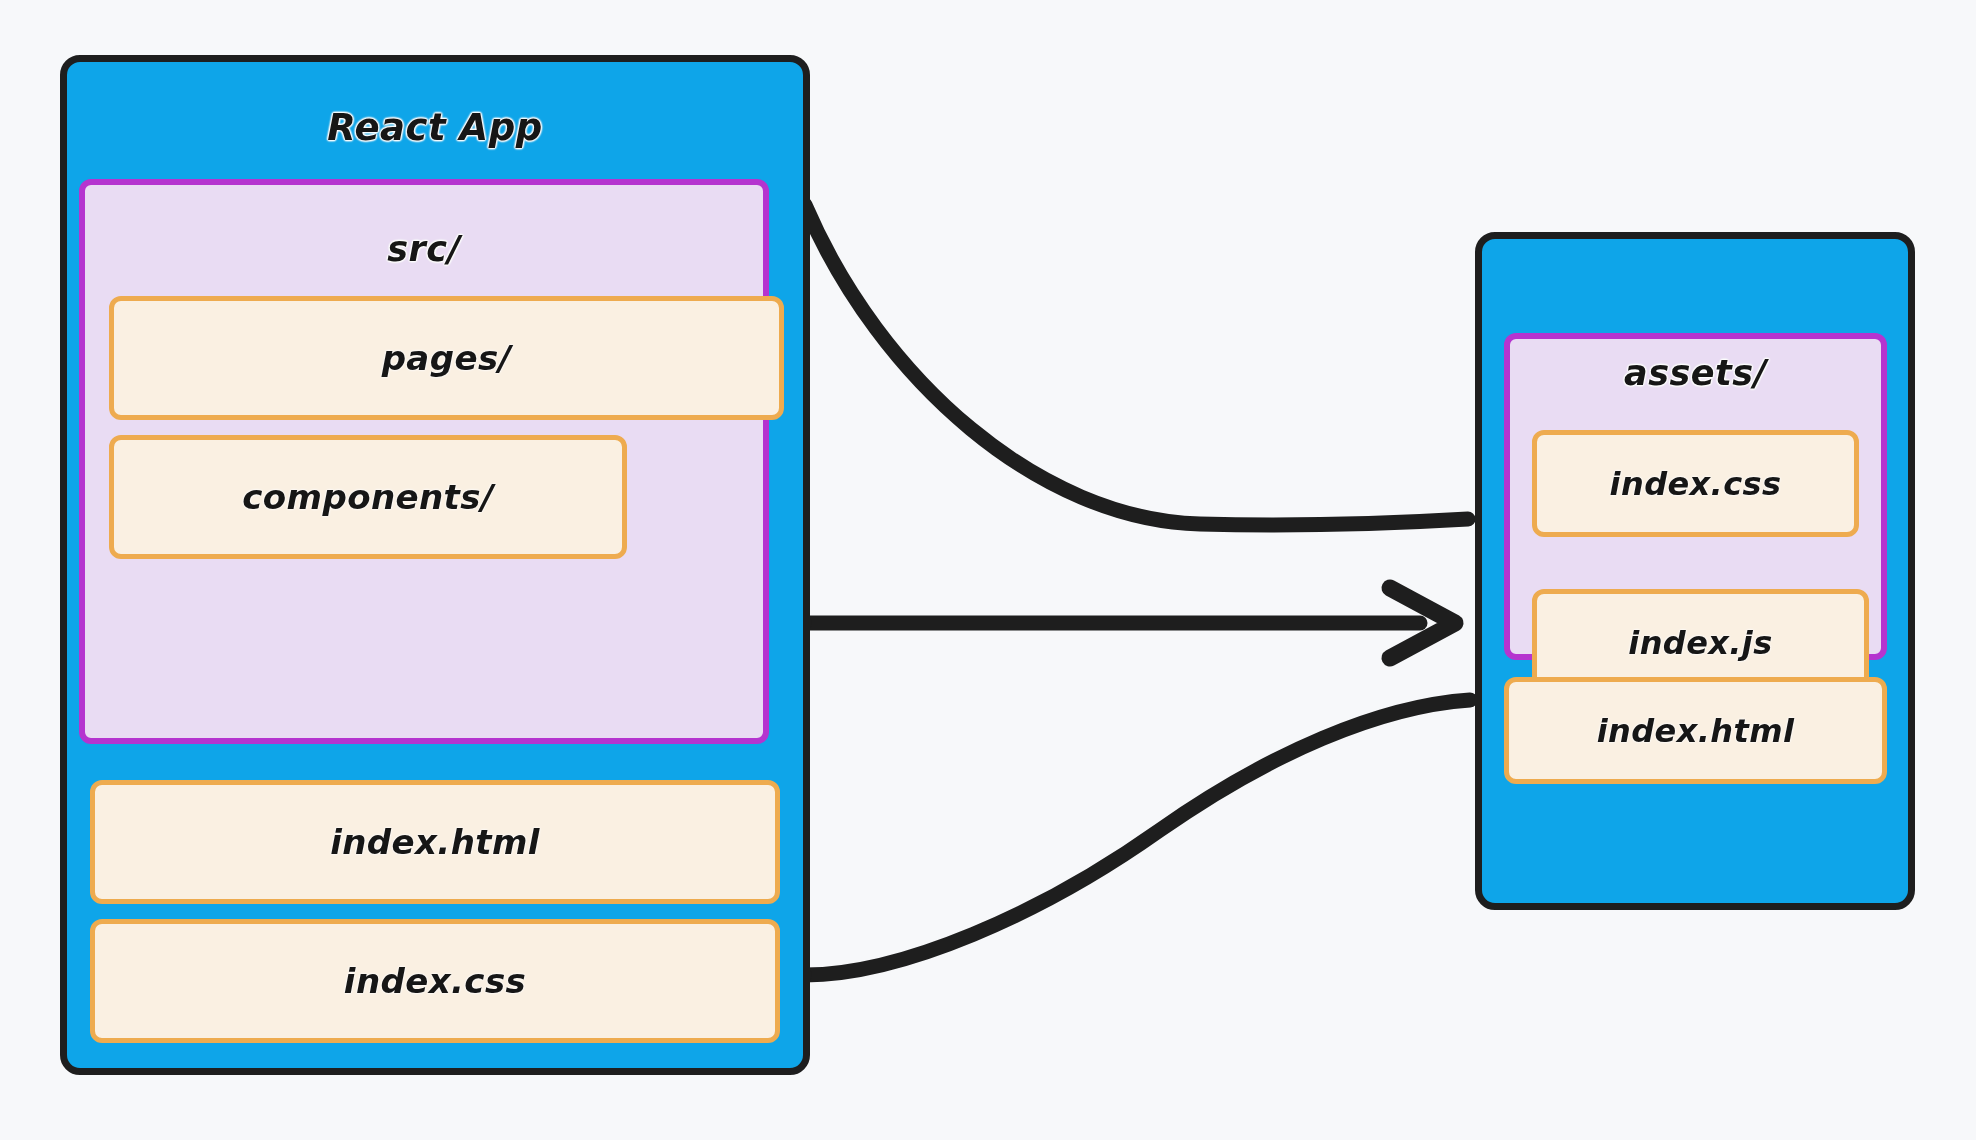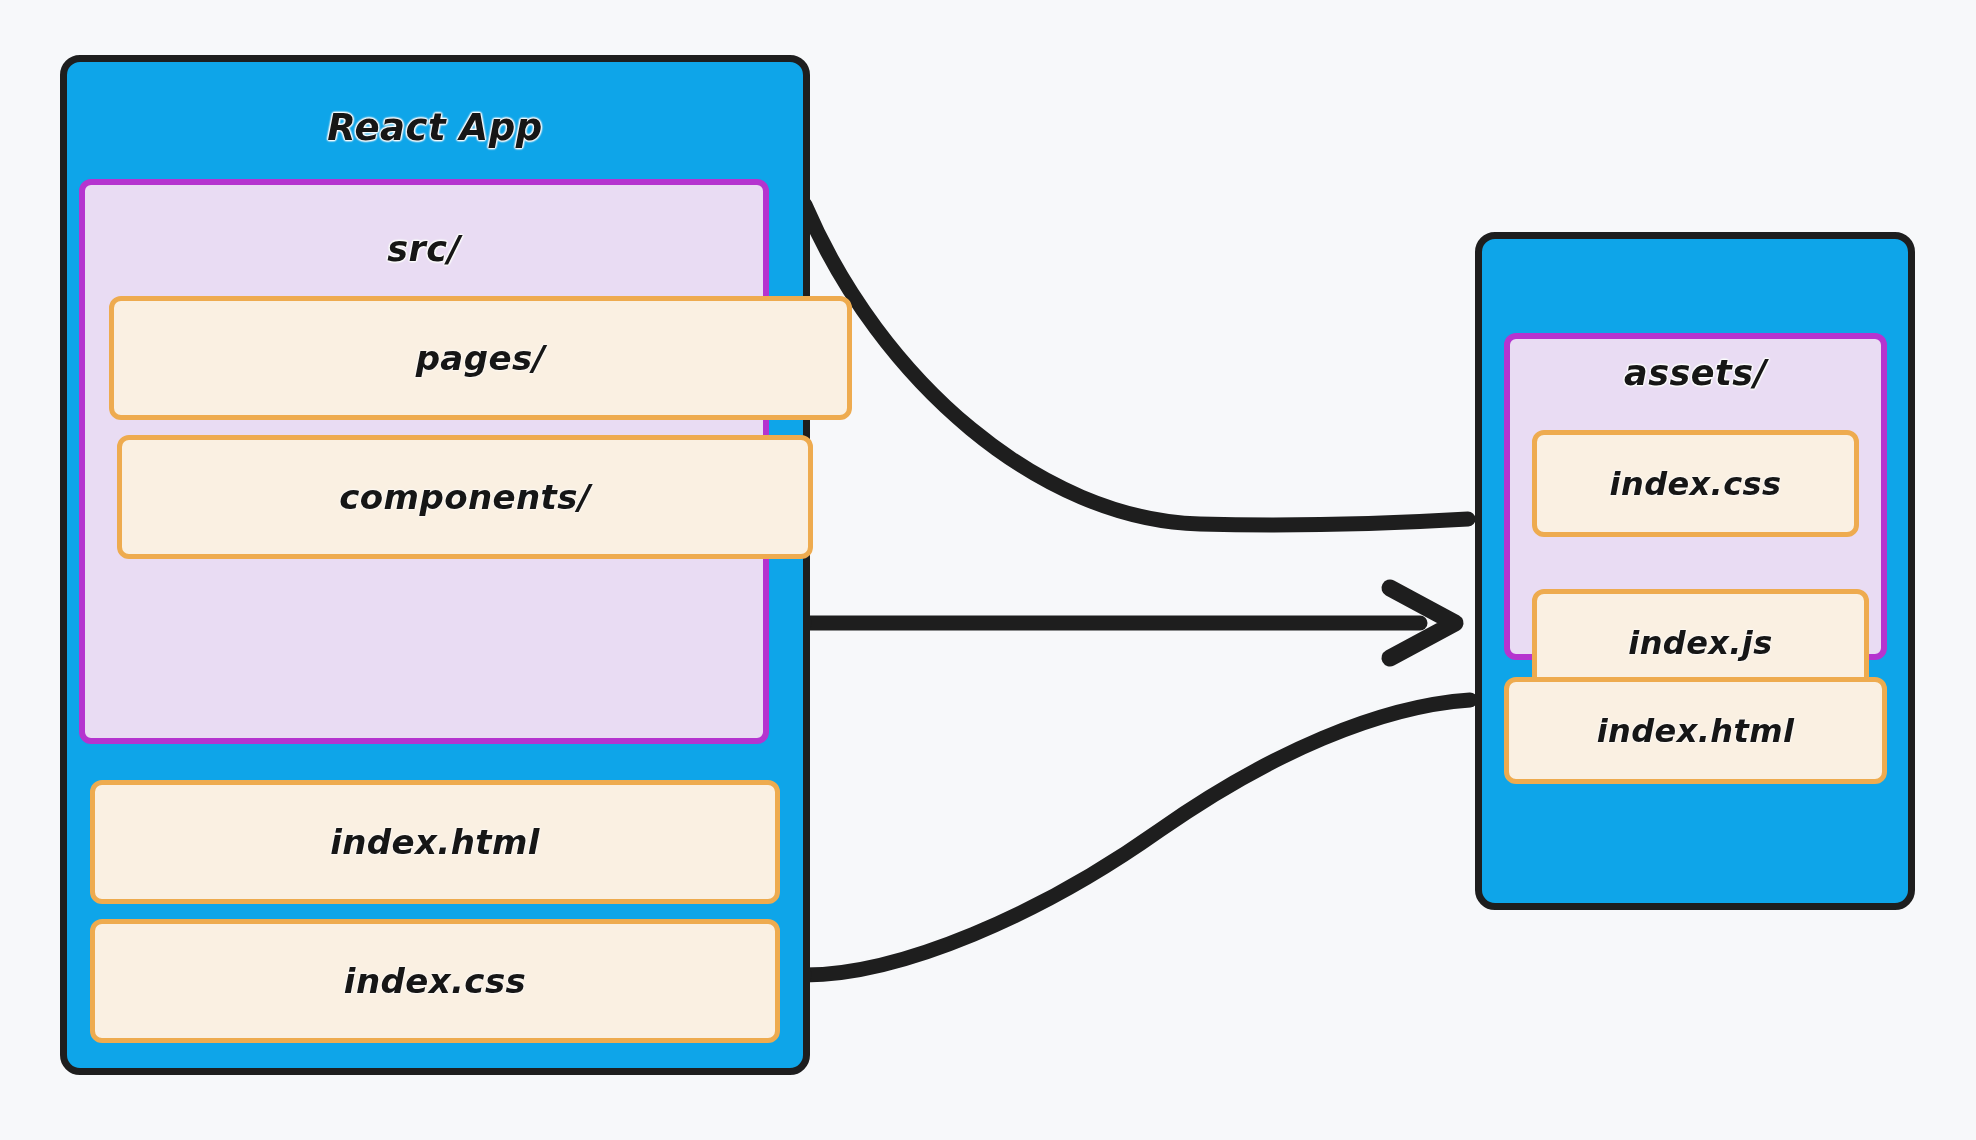--- a/index.html
+++ b/index.html
@@ -83,25 +83,25 @@
   </svg>
 
   <div class="panel" style="left:60px;top:55px;width:750px;height:1020px;">
 
     <div class="label title-lg" style="top:44px;left:0;">React App</div>
 
     <div class="group" style="left:12px;top:117px;width:690px;height:565px;">
 
       <div class="label title-md" style="top:44px;left:0;">src/</div>
 
-      <div class="file" style="left:24px;top:111px;width:743px;height:124px;">
+      <div class="file" style="left:24px;top:111px;width:675px;height:124px;">
         <span class="file-lbl">pages/</span>
       </div>
 
-      <div class="file" style="left:24px;top:250px;width:696px;height:124px;margin-left:8px;">
+      <div class="file" style="left:24px;top:250px;width:518px;height:124px;">
         <span class="file-lbl">components/</span>
       </div>
 
     </div>
 
     <div class="file" style="left:23px;top:718px;width:690px;height:124px;">
       <span class="file-lbl">index.html</span>
     </div>
 
     <div class="file" style="left:23px;top:857px;width:690px;height:124px;">

